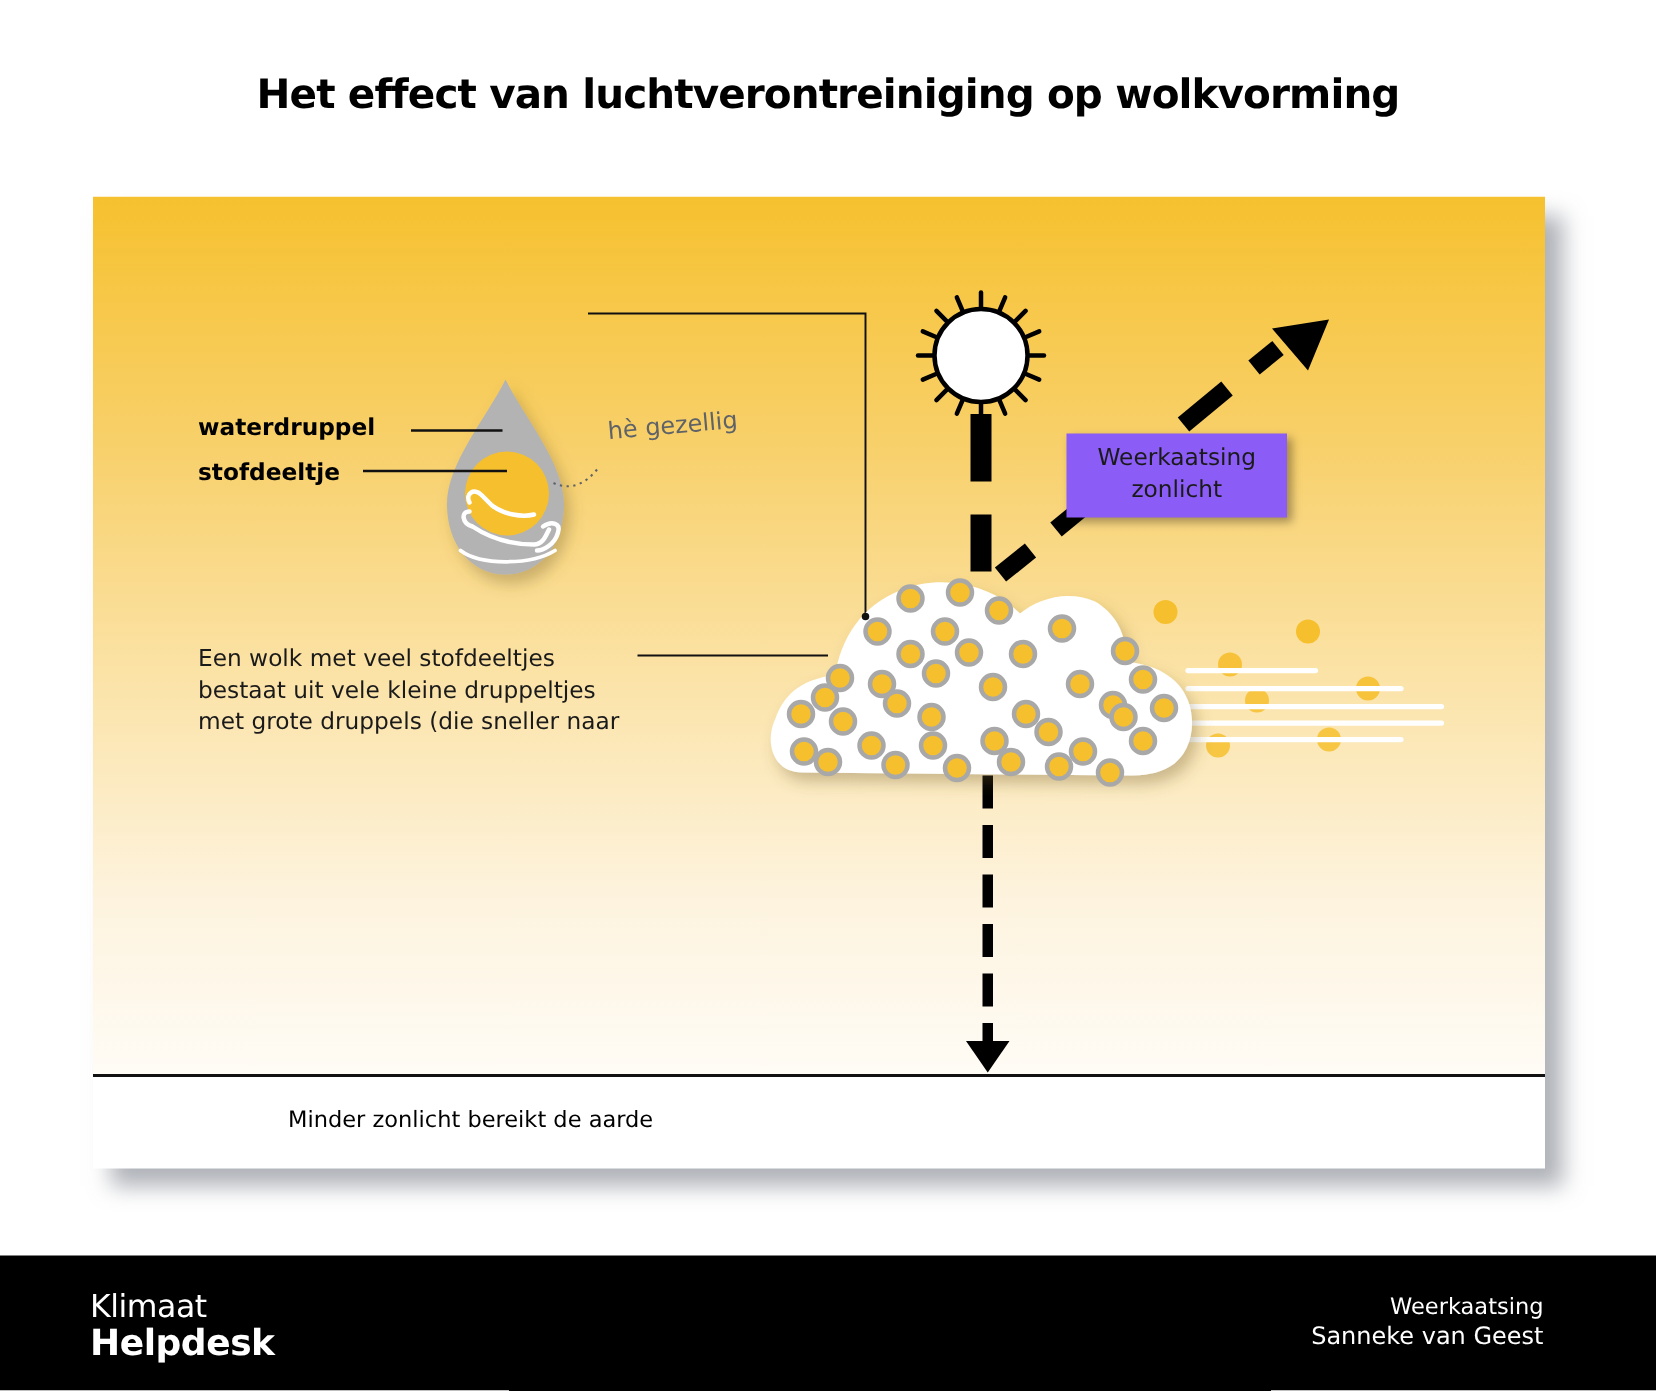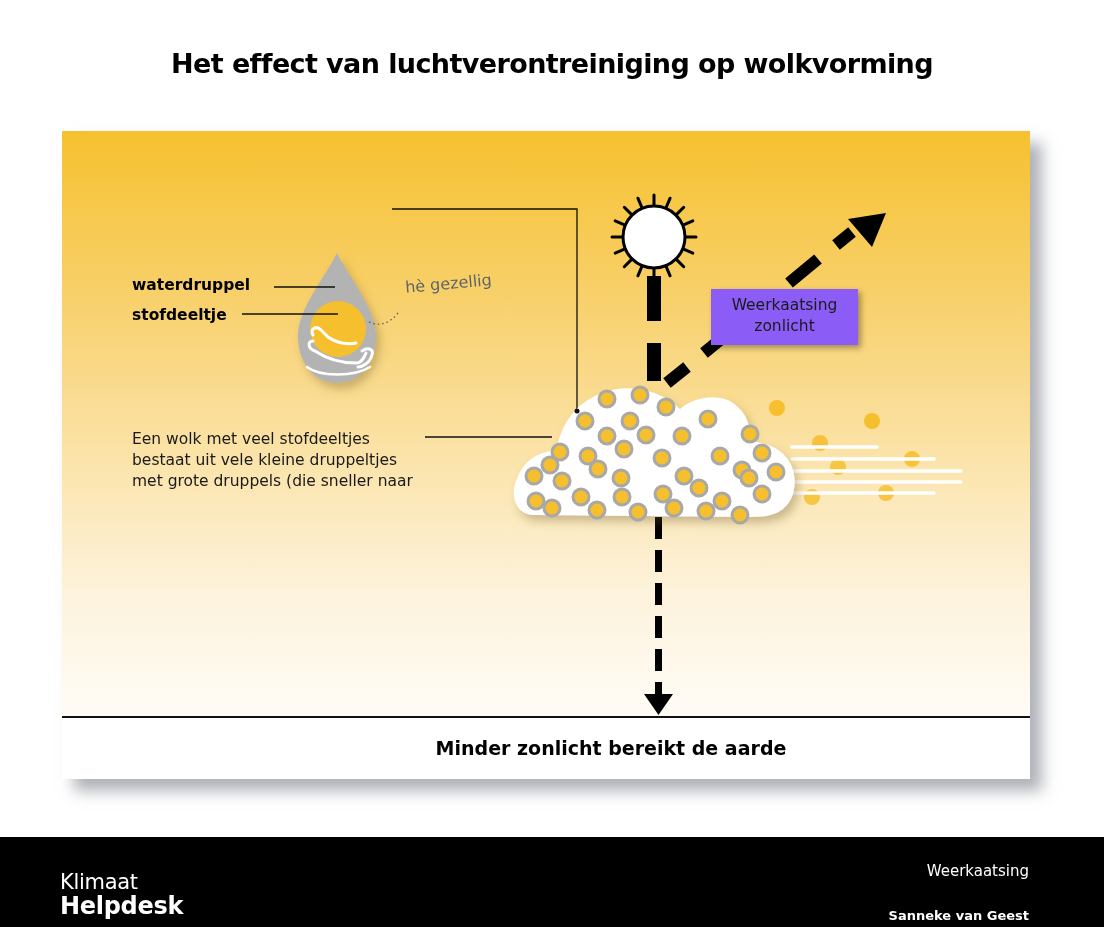--- a/index.html
+++ b/index.html
@@ -18,22 +18,22 @@
       overflow: hidden; background: #fff;
     }
     .sky {
       position: absolute; left: 0; top: 0; width: 968px; height: 586px;
       background: linear-gradient(to bottom, #f6c12f 0%, #f8d06a 28%, #fbe3a8 55%, #fdf3de 80%, #fffcf6 100%);
     }
     .ground-line {
       position: absolute; left: 0; top: 585px; width: 968px; height: 2px; background: #111;
     }
     .ground-text {
-      position: absolute; left: 0; top: 606px; width: 968px; text-align: center;
-      font-family: "DejaVu Sans", sans-serif; font-weight: bold; font-size: 19px; color: #000;
+      position: absolute; left: 0; top: 606px; width: 968px; 
+      font-family: "DejaVu Sans", sans-serif; font-weight: normal; font-size: 15px; color: #000;
       padding-left: 130px;
     }
 
     .note {
       position: absolute; font-family: "DejaVu Sans", sans-serif; font-size: 15.5px;
       line-height: 21px; color: #1a1a1a;
     }
     .note-1 { left: 70px; top: 66px; }
     .note-2 { left: 70px; top: 298px; }
     .label-bold {
@@ -52,31 +52,31 @@
       font-family: "DejaVu Sans", sans-serif; font-size: 15.5px; line-height: 21px;
       text-align: center; padding-top: 6px; color: #1a1a1a;
     }
 
     svg.art { position: absolute; left: 0; top: 0; }
 
     .footer {
       position: absolute; left: 0; top: 837px; width: 1104px; height: 90px; background: #000;
     }
     .brand {
-      position: absolute; left: 60px; top: 33px; color: #fff; font-family: "DejaVu Sans", sans-serif;
+      position: absolute; left: 60px; top: 22px; color: #fff; font-family: "DejaVu Sans", sans-serif;
       line-height: 24px;
     }
     .brand-1 { font-size: 21px; font-weight: normal; display: block; letter-spacing: -0.3px; }
     .brand-2 { font-size: 24px; font-weight: bold; display: block; letter-spacing: -0.3px; }
     .credit {
       position: absolute; right: 75px; top: 25px; color: #fff; text-align: right;
       font-family: "DejaVu Sans", sans-serif; line-height: 19px;
     }
     .credit-1 { display: block; font-size: 15px; }
-    .credit-2 { display: block; font-size: 13px; font-weight: bold; margin-top: 25px; }
+    .credit-2 { display: block; font-size: 16px; font-weight: normal; }
   </style>
 </head>
 <body>
 
 <div class="title">Het effect van luchtverontreiniging op wolkvorming</div>
 
 <div class="panel">
   <div class="sky"></div>
   <div class="ground-line"></div>
   <div class="ground-text">Minder zonlicht bereikt de aarde</div>

